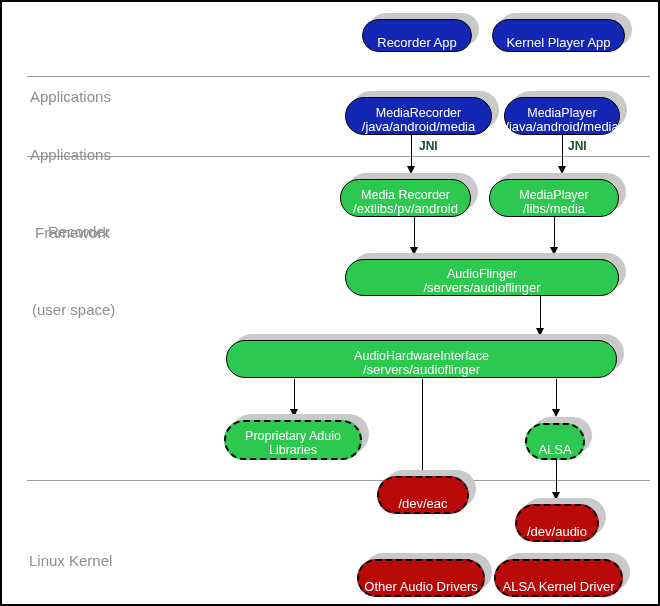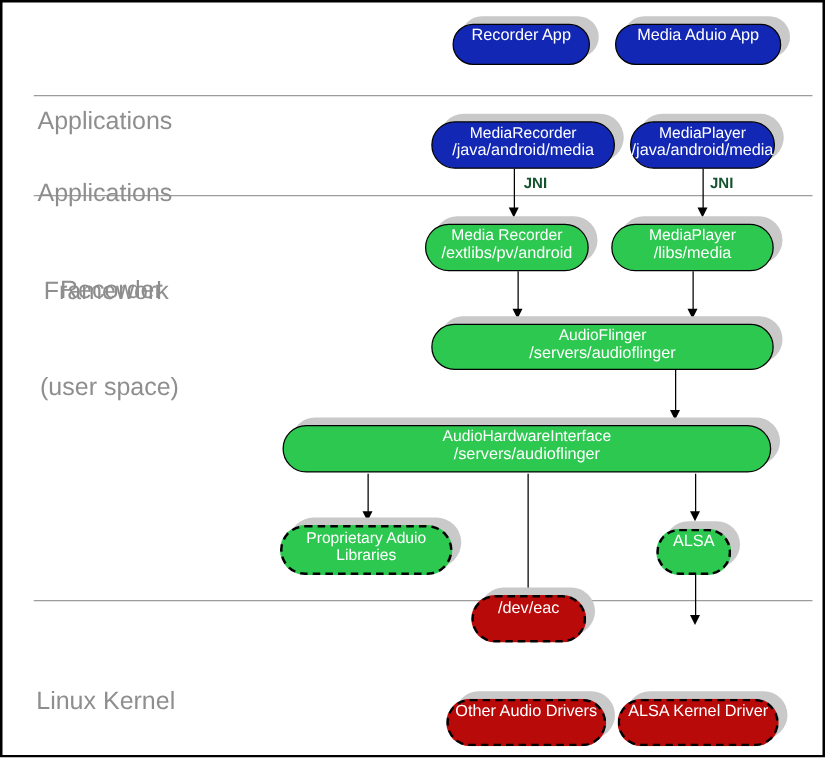--- a/index.html
+++ b/index.html
@@ -2,23 +2,23 @@
 <html><head>
 <meta charset="utf-8">
 <style>
   html,body{margin:0;padding:0;background:#fff;}
   .canvas{
     position:relative;width:660px;height:606px;background:#ffffff;
     border:2px solid #000;box-sizing:border-box;overflow:hidden;
     font-family:"Liberation Sans",sans-serif;
   }
   .hr{position:absolute;left:25px;width:623px;height:1px;background:#9c9c9c;}
-  .seclabel{position:absolute;color:#8e8e8e;font-size:20px;line-height:26px;white-space:pre;}
+  .seclabel{position:absolute;color:#8e8e8e;font-size:15px;line-height:26px;white-space:pre;}
   .node{
-    position:absolute;display:flex;flex-direction:column;align-items:center;justify-content:flex-start;
+    position:absolute;display:flex;flex-direction:column;align-items:center;justify-content:flex-end;
     color:#ffffff;text-align:center;border-radius:20px;border:1.5px solid #000;
     box-shadow:7px -6px 0 0 #c9c9c9;box-sizing:border-box;padding:1px 4px;
   }
   .node .t{font-size:12.5px;line-height:14px;}
   .node .t.big{font-size:13px;}
   .node .s{font-size:13px;line-height:13px;}
   .blue{background:#1228b4;}
   .green{background:#2dc850;}
   .red{background:#b90a0a;}
   .dashed{border:2px dashed #000;}
@@ -50,21 +50,21 @@
     <div>(user space)</div>
   </div>
   <div class="seclabel" style="left:27px;top:494px">
     <div>Linux Kernel</div>
   </div>
 
   <div class="node blue" style="left:360px;top:17px;width:110px;height:33px">
     <div class="t big">Recorder App</div>
   </div>
   <div class="node blue" style="left:490px;top:17px;width:133px;height:33px">
-    <div class="t big">Media Aduio App</div>
+    <div class="t big">Kernel Player App</div>
   </div>
 
   <div class="node blue" style="left:343px;top:95px;width:147px;height:38px">
     <div class="t">MediaRecorder</div>
     <div class="s">/java/android/media</div>
   </div>
   <div class="node blue" style="left:502px;top:95px;width:116px;height:38px">
     <div class="t">MediaPlayer</div>
     <div class="s">/java/android/media</div>
   </div>
@@ -107,20 +107,23 @@
   </div>
   <div class="node green dashed" style="left:523px;top:421px;width:60px;height:37px">
     <div class="t big">ALSA</div>
   </div>
 
   <div class="arrow" style="left:554px;top:458px;height:36px"></div>
 
   <div class="node red dashed" style="left:375px;top:474px;width:92px;height:38px">
     <div class="t big">/dev/eac</div>
   </div>
+  <div class="node red dashed" style="left:513px;top:502px;width:84px;height:38px">
+    <div class="t big">/dev/audio</div>
+  </div>
   <div class="node red dashed" style="left:355px;top:557px;width:128px;height:38px">
     <div class="t big">Other Audio Drivers</div>
   </div>
   <div class="node red dashed" style="left:492px;top:557px;width:129px;height:38px">
     <div class="t big">ALSA Kernel Driver</div>
   </div>
 
 </div>
 
 </body></html>

